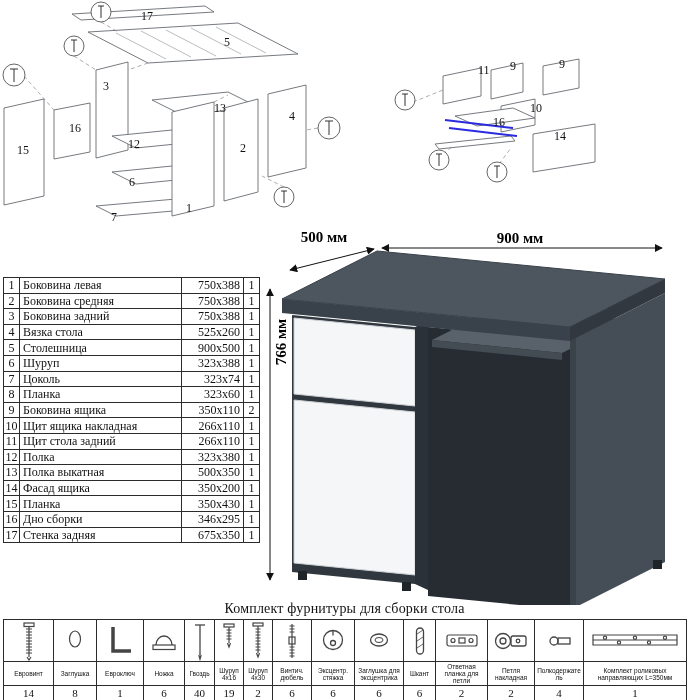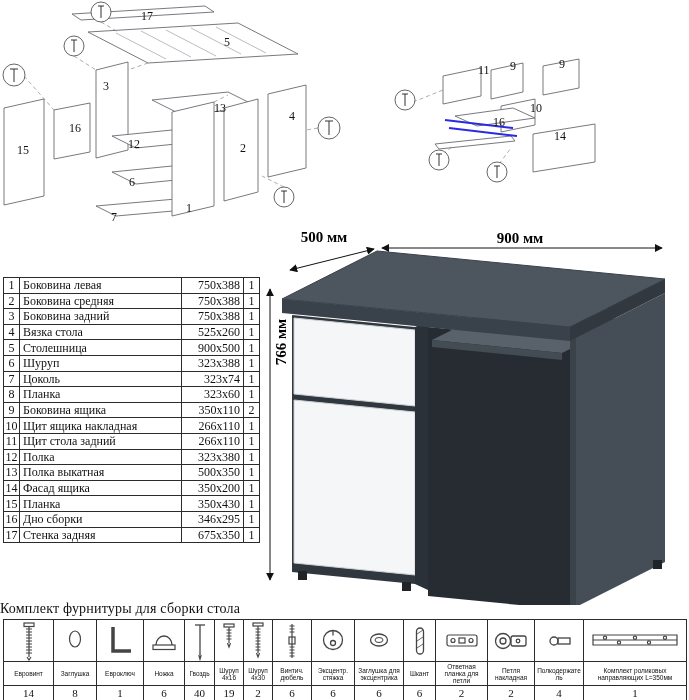--- a/index.html
+++ b/index.html
@@ -15,21 +15,21 @@
 
   
   .parts-table{border-collapse:collapse;font-size:12px;background:#fff}
   .parts-table td{border:1px solid #2b2b2b;height:15.6px;line-height:14px;padding:0 3px;white-space:nowrap}
   td.pt-num{width:16px;text-align:center;padding:0 1px}
   td.pt-name{width:162px}
   td.pt-size{width:62px;text-align:right}
   td.pt-qty{width:16px;text-align:center;padding:0 1px}
 
   
-  .hw-title{position:absolute;left:0;top:601px;width:689px;
+  .hw-title{position:absolute;left:0;top:601px;width:689px;text-align:center;
     font-size:14px;letter-spacing:.2px}
   .hw-table{position:absolute;left:3px;top:619px;width:683px;
     border-collapse:collapse;table-layout:fixed;background:#fff}
   .hw-table td{border:1px solid #2b2b2b;text-align:center;vertical-align:middle;overflow:hidden}
   .hw-icon-cell{height:42px}
   .hw-icon-cell svg{display:block;margin:0 auto}
   .hw-name-cell{font-size:6.5px;line-height:7px;height:17px;padding:1px;word-wrap:break-word;
     font-family:"Liberation Sans", sans-serif}
   .hw-qty-cell{font-size:11px;height:15px;line-height:13px}
 

